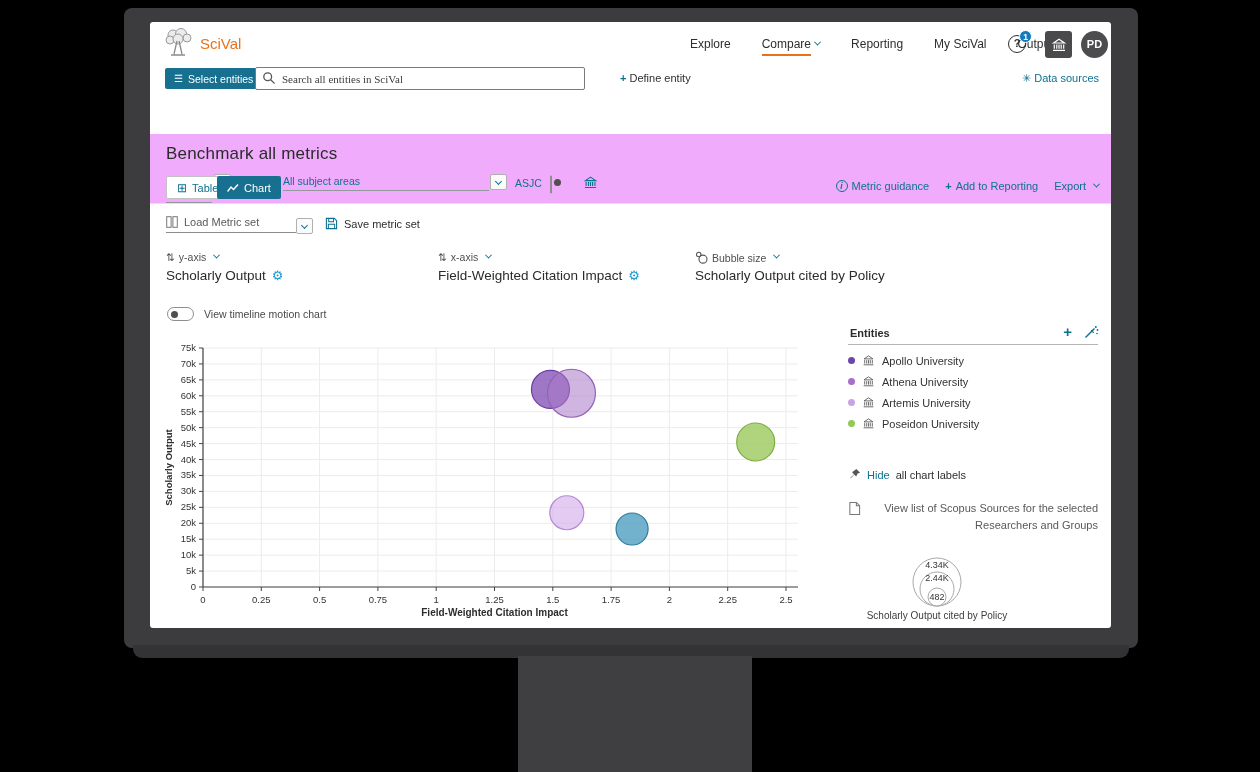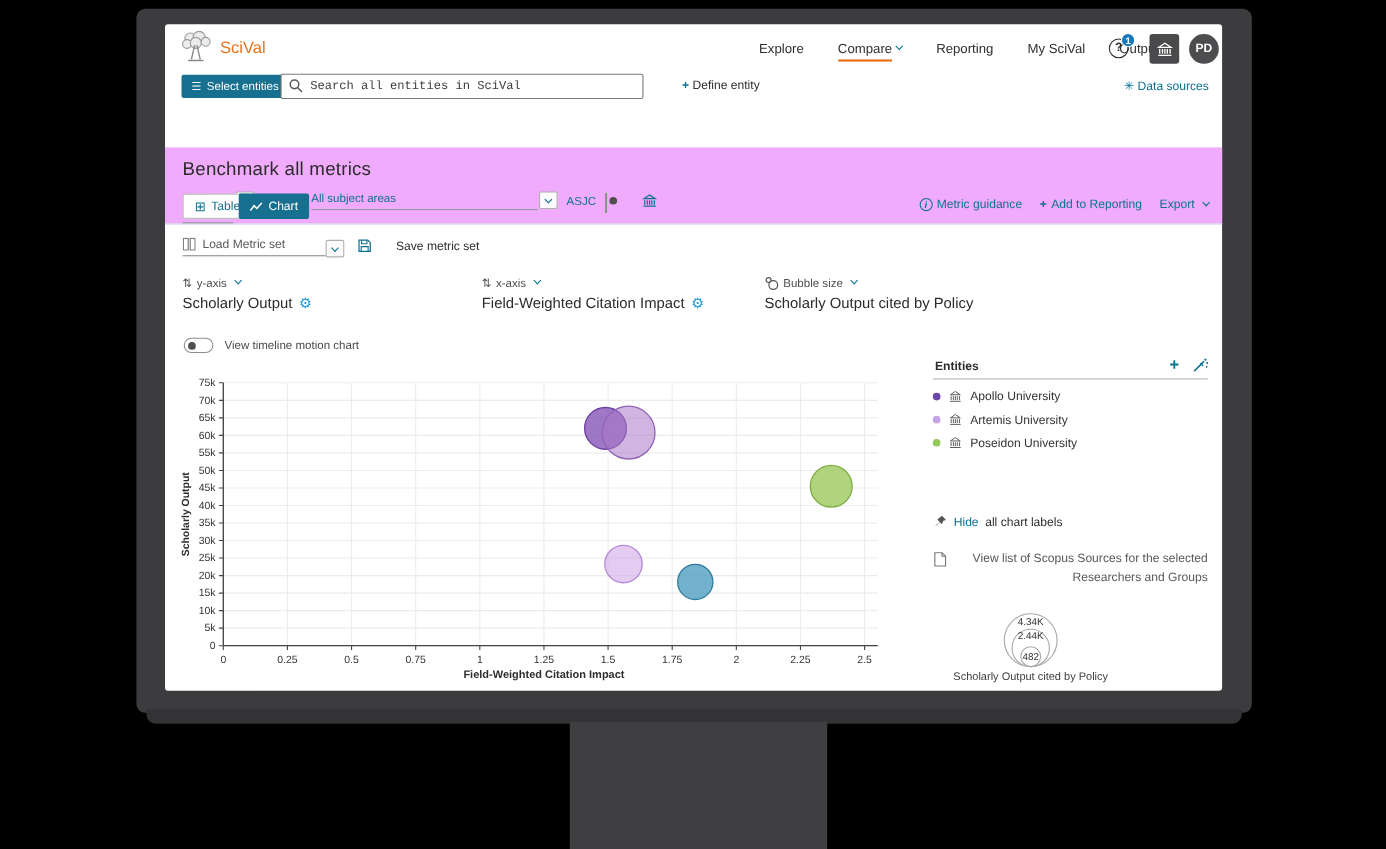--- a/index.html
+++ b/index.html
@@ -42,21 +42,21 @@
                display:flex; align-items:center; justify-content:center; cursor:pointer; }
   .avatar { left:931px; top:9px; width:27px; height:27px; background:#4d4d50; border-radius:50%;
             color:#fff; font-size:11px; font-weight:bold; text-align:center; line-height:27px; cursor:pointer; }
 
   
   .sel-ent-btn { left:15px; top:46px; height:21px; background:#17708f; border-radius:2px; color:#fff;
                  font-size:10.5px; display:flex; align-items:center; gap:5px; padding:0 9px; cursor:pointer; }
   .search-box { left:105px; top:45px; width:330px; height:23px; }
   .search-box input { width:100%; height:100%; border:1px solid #7a7a7a; border-radius:2px;
                       font-size:11px; padding:0 22px 0 26px; color:#222;
-                      font-family:Liberation Mono, monospace; }
+                      font-family:Liberation Serif, serif; }
   .search-box input::placeholder { color:#3c3c3c; opacity:1; }
   .search-icon { position:absolute; left:7px; top:4px; }
   .define-ent { left:470px; top:50px; font-size:11px; color:#2e2e2e; cursor:pointer; }
   .data-sources { right:12px; top:50px; font-size:11px; cursor:pointer; }
 
   
   .hero { left:0; top:74px; width:1126px; height:70px; background:#f0abfc; border-bottom:1px solid #dde3e8;margin-top:38px; }
   .page-title { left:16px; top:10px; font-size:17px; color:#2b2b2b; font-weight:500; letter-spacing:.2px; }
   .u-select { border-bottom:1px solid #93989c; padding-bottom:3px; font-size:10.5px; cursor:pointer; }
   .toggle { width:27px; height:14px; border:1px solid #8e8e8e; border-radius:8px; position:relative;
@@ -70,21 +70,21 @@
   .tab.inactive { background:#fff; border:1px solid #c2c2c2; color:#0d7191; }
   .tab.active { background:#17708f; color:#fff; }
   .actions-row { right:12px; top:158px; display:flex; gap:16px; font-size:11px; align-items:center; }
   .action { color:#0d7191; cursor:pointer; display:flex; align-items:center; gap:4px; }
   .info-i { display:inline-block; width:12px; height:12px; border:1px solid #0d7191; border-radius:50%;
             font-size:8.5px; font-style:italic; font-weight:bold; text-align:center; line-height:11px; }
 
   
   .load-box { left:16px; top:194px; width:130px; border-bottom:1px solid #8c8c8c; padding-bottom:4px;
               font-size:11px; color:#5a5a5a; display:flex; gap:6px; align-items:center; cursor:pointer; }
-  .save-set { left:175px; top:195px; font-size:11px; color:#2e2e2e; display:flex; gap:22px; align-items:center; cursor:pointer; }
+  .save-set { left:175px; top:195px; font-size:11px; color:#2e2e2e; display:flex; gap:6px; align-items:center; cursor:pointer; }
 
   
   .picker-label { top:229px; font-size:10.5px; color:#4f4f4f; display:flex; align-items:center; gap:4px; cursor:pointer; }
   .picker-value { top:246px; font-size:13.5px; color:#2b2b2b; display:flex; align-items:center; gap:6px; }
   .gear { color:#1b9ad2; font-size:13px; cursor:pointer; }
 
   .motion-row { left:17px; top:285px; display:flex; gap:10px; align-items:center; }
   .motion-label { font-size:10.5px; color:#4a4a4a; }
 
   
@@ -381,20 +381,27 @@
     <div class="abs ent-rule"></div>
     <div class="abs ent-list" id="entity-list">
       <div class="ent-row">
         <span class="ent-dot" style="background-color: rgb(109, 69, 171);"></span>
         <svg class="bank-sm" width="13" height="13" viewBox="0 0 16 16">
           <path d="M2.5 6 L8 2.3 L13.5 6 Z M3.3 7.5 V11.8 M5.8 7.5 V11.8 M8 7.5 V11.8 M10.2 7.5 V11.8 M12.7 7.5 V11.8 M2 13.3 H14" stroke="currentColor" stroke-width="1.1" fill="none"></path>
         </svg>
         <span class="ent-label">Apollo University</span>
       </div>
 
+      <div class="ent-row">
+        <span class="ent-dot" style="background-color: rgb(167, 111, 201);"></span>
+        <svg class="bank-sm" width="13" height="13" viewBox="0 0 16 16">
+          <path d="M2.5 6 L8 2.3 L13.5 6 Z M3.3 7.5 V11.8 M5.8 7.5 V11.8 M8 7.5 V11.8 M10.2 7.5 V11.8 M12.7 7.5 V11.8 M2 13.3 H14" stroke="currentColor" stroke-width="1.1" fill="none"></path>
+        </svg>
+        <span class="ent-label">Athena University</span>
+      </div>
 
       <div class="ent-row">
         <span class="ent-dot" style="background-color: rgb(199, 164, 230);"></span>
         <svg class="bank-sm" width="13" height="13" viewBox="0 0 16 16">
           <path d="M2.5 6 L8 2.3 L13.5 6 Z M3.3 7.5 V11.8 M5.8 7.5 V11.8 M8 7.5 V11.8 M10.2 7.5 V11.8 M12.7 7.5 V11.8 M2 13.3 H14" stroke="currentColor" stroke-width="1.1" fill="none"></path>
         </svg>
         <span class="ent-label">Artemis University</span>
       </div>
 
       <div class="ent-row">

